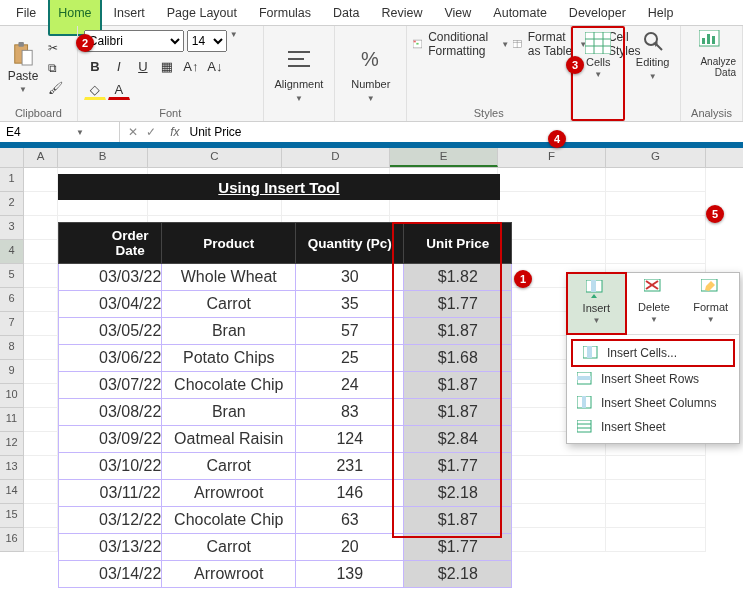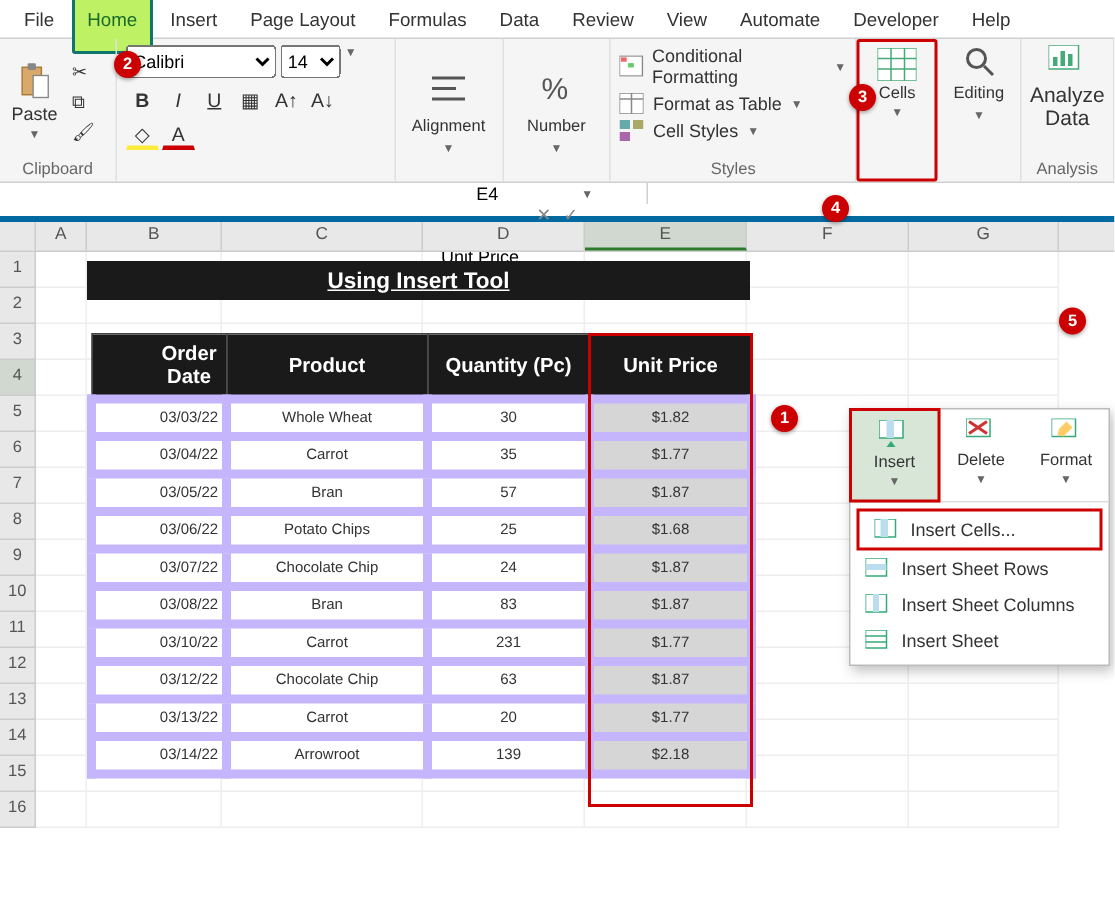--- a/index.html
+++ b/index.html
@@ -20,47 +20,47 @@
 .font-row1 select { font-size: 12px; height: 22px; }
 .font-name { width: 100px; }
 .font-size { width: 40px; }
 .font-row2 { display: flex; gap: 2px; margin-bottom: 4px; }
 .font-row3 { display: flex; gap: 2px; }
 .btn { width: 22px; height: 20px; display: flex; align-items: center; justify-content: center; border: 1px solid transparent; cursor: pointer; font-size: 13px; }
 .align-group, .number-group { width: 72px; }
 .align-group .group-body, .number-group .group-body { flex-direction: column; justify-content: center; }
 .big-icon { width: 30px; height: 30px; }
 .styles-group { width: 164px; }
-.styles-body { display: flex; flex-direction: column; gap: 4px; }
+.styles-body { display: flex; gap: 4px; }
 .style-item { display: flex; align-items: center; gap: 6px; font-size: 12px; cursor: pointer; }
 .style-item svg { width: 16px; height: 14px; }
 .cells-group { width: 54px; border: 2px solid #c00; border-radius: 2px; gap: 20px; }
 .cells-body { display: flex; flex-direction: column; align-items: center; gap: 2px; }
 .editing-group { width: 56px; }
 .analysis-group { width: 62px; }
-.formula-bar { display: flex; align-items: center; height: 26px; border-bottom: 4px solid #0369a1; background: #fff; flex-direction: column; }
+.formula-bar { display: flex; align-items: center; height: 26px; border-bottom: 6px solid #0369a1; background: #fff; }
 .namebox { width: 120px; border-right: 1px solid #d0d0d0; padding: 0 6px; height: 100%; display: flex; align-items: center; }
 .namebox input { border: none; width: 70px; font-size: 12px; outline: none; }
 .fx-icons { display: flex; gap: 8px; padding: 0 8px; color: #888; }
 .fx-label { font-style: italic; color: #666; padding: 0 6px; }
 .formula-input { flex: 1; border: none; font-size: 12px; outline: none; padding: 0 4px; }
 .sheet { position: relative; }
 .col-headers { display: flex; background: #e8e8e8; height: 20px; border-bottom: 1px solid #ccc; }
 .corner { width: 24px; border-right: 1px solid #ccc; }
 .ch { border-right: 1px solid #ccc; text-align: center; font-size: 11.5px; color: #555; padding-top: 2px; }
 .ch.sel { background: #d0d8d0; border-bottom: 2px solid #2a7a2a; }
 .rh { width: 24px; background: #e8e8e8; border-right: 1px solid #ccc; border-bottom: 1px solid #ccc; text-align: center; font-size: 11px; color: #555; padding-top: 4px; }
 .rh.sel { background: #d0d8d0; }
 .grid { position: absolute; top: 20px; left: 0; }
 .grid-row { display: flex; height: 24px; }
 .cell { border-right: 1px solid #eee; border-bottom: 1px solid #eee; }
 .title-banner { position: absolute; top: 26px; left: 58px; width: 442px; height: 26px; background: #1a1a1a; color: #fff; display: flex; align-items: center; justify-content: center; font-weight: bold; font-size: 15px; text-decoration: underline; }
 .data-table { position: absolute; top: 74px; left: 58px; border-collapse: collapse; }
 .data-table th { background: #1a1a1a; color: #fff; font-weight: bold; font-size: 13.5px; padding: 5px 0; border: 1px solid #444; }
-.data-table td { border: 6px solid #c4b5fd; text-align: center; font-size: 10px; padding: 4px 0; background: #fff; margin-top: 24px; }
+.data-table td { border: 1px solid #c4b5fd; text-align: center; font-size: 16px; padding: 4px 0; background: #fff; margin-top: 24px; }
 .data-table th:nth-child(1), .data-table td:nth-child(1) { width: 90px; padding-left: 40px; }
 .data-table th:nth-child(2), .data-table td:nth-child(2) { width: 134px; }
 .data-table th:nth-child(3), .data-table td:nth-child(3) { width: 108px; }
 .data-table th:nth-child(4), .data-table td:nth-child(4) { width: 108px; }
 .data-table td:nth-child(4) { background: #d6d6d6; }
 .sel-col-outline { position: absolute; top: 74px; left: 392px; width: 110px; height: 316px; border: 2px solid #c00; pointer-events: none; }
 .callout { position: absolute; width: 18px; height: 18px; border-radius: 50%; background: #c00; color: #fff; font-weight: bold; font-size: 11px; display: flex; align-items: center; justify-content: center; z-index: 50; box-shadow: 0 1px 3px rgba(0,0,0,.4); }
 .callout.c1 { top: 270px; left: 514px; }
 .callout.c2 { top: 34px; left: 76px; }
 .callout.c3 { top: 56px; left: 566px; }
@@ -133,20 +133,21 @@
           </span>
         <span class="btn">▦</span>
         <span class="btn">A↑</span>
         <span class="btn">A↓</span>
       </div>
       <div class="font-row3">
         <span class="btn" style="border-bottom:3px solid #ffeb3b">◇</span>
         <span class="btn" style="border-bottom:3px solid #c00">A</span>
       </div>
     </div>
+    <div class="group-label">Font</div>
   </div>
 
   <div class="group align-group">
     <div class="group-body">
       <svg class="big-icon" viewBox="0 0 30 30">
           <line x1="4" y1="8" x2="26" y2="8" stroke="#555" stroke-width="2"></line>
           <line x1="4" y1="15" x2="20" y2="15" stroke="#555" stroke-width="2"></line>
           <line x1="4" y1="22" x2="26" y2="22" stroke="#555" stroke-width="2"></line>
         </svg>
       <span style="font-size:11px">Alignment</span>
@@ -227,21 +228,21 @@
   </div>
 
   <div class="group analysis-group">
     <div class="group-body" style="flex-direction:column">
       <svg width="26" height="22" viewBox="0 0 26 22">
           <rect width="20" height="16" fill="#fff" stroke="#4a7"></rect>
           <rect x="3" y="8" width="3" height="6" fill="#4a7"></rect>
           <rect x="8" y="4" width="3" height="10" fill="#4a7"></rect>
           <rect x="13" y="6" width="3" height="8" fill="#4a7"></rect>
         </svg>
-      <span style="font-size:14px;text-align:center;line-height:1.1">Analyze Data</span>
+      <span style="font-size:10px;text-align:right;line-height:1.1">Analyze Data</span>
     </div>
     <div class="group-label">Analysis</div>
   </div>
 </div>
 
 <div class="formula-bar">
   <div class="namebox">
     <input value="E4" style="">
     <span class="arrow-down">▼</span>
   </div>
@@ -469,24 +470,36 @@
           <td>24</td>
           <td>$1.87</td>
         </tr>
         <tr>
           <td>03/08/22</td>
           <td>Bran</td>
           <td>83</td>
           <td>$1.87</td>
         </tr>
         <tr>
+          <td>03/09/22</td>
+          <td>Oatmeal Raisin</td>
+          <td>124</td>
+          <td>$2.84</td>
+        </tr>
+        <tr>
           <td>03/10/22</td>
           <td>Carrot</td>
           <td>231</td>
           <td>$1.77</td>
+        </tr>
+        <tr>
+          <td>03/11/22</td>
+          <td>Arrowroot</td>
+          <td>146</td>
+          <td>$2.18</td>
         </tr>
         <tr>
           <td>03/12/22</td>
           <td>Chocolate Chip</td>
           <td>63</td>
           <td>$1.87</td>
         </tr>
         <tr>
           <td>03/13/22</td>
           <td>Carrot</td>

